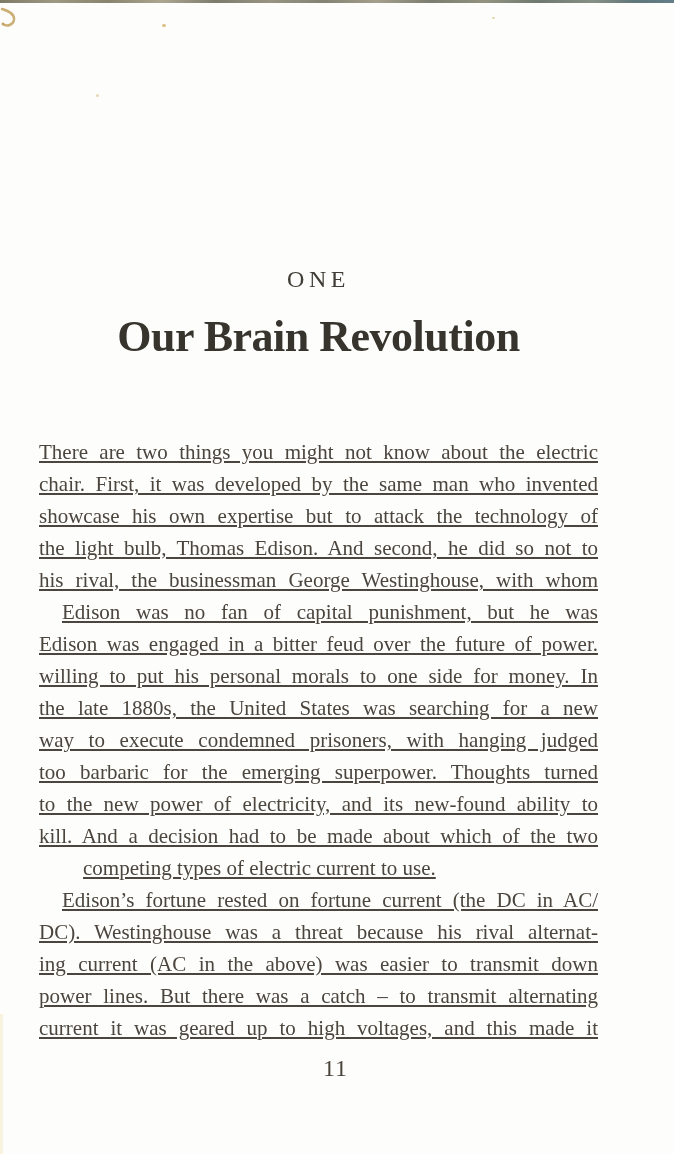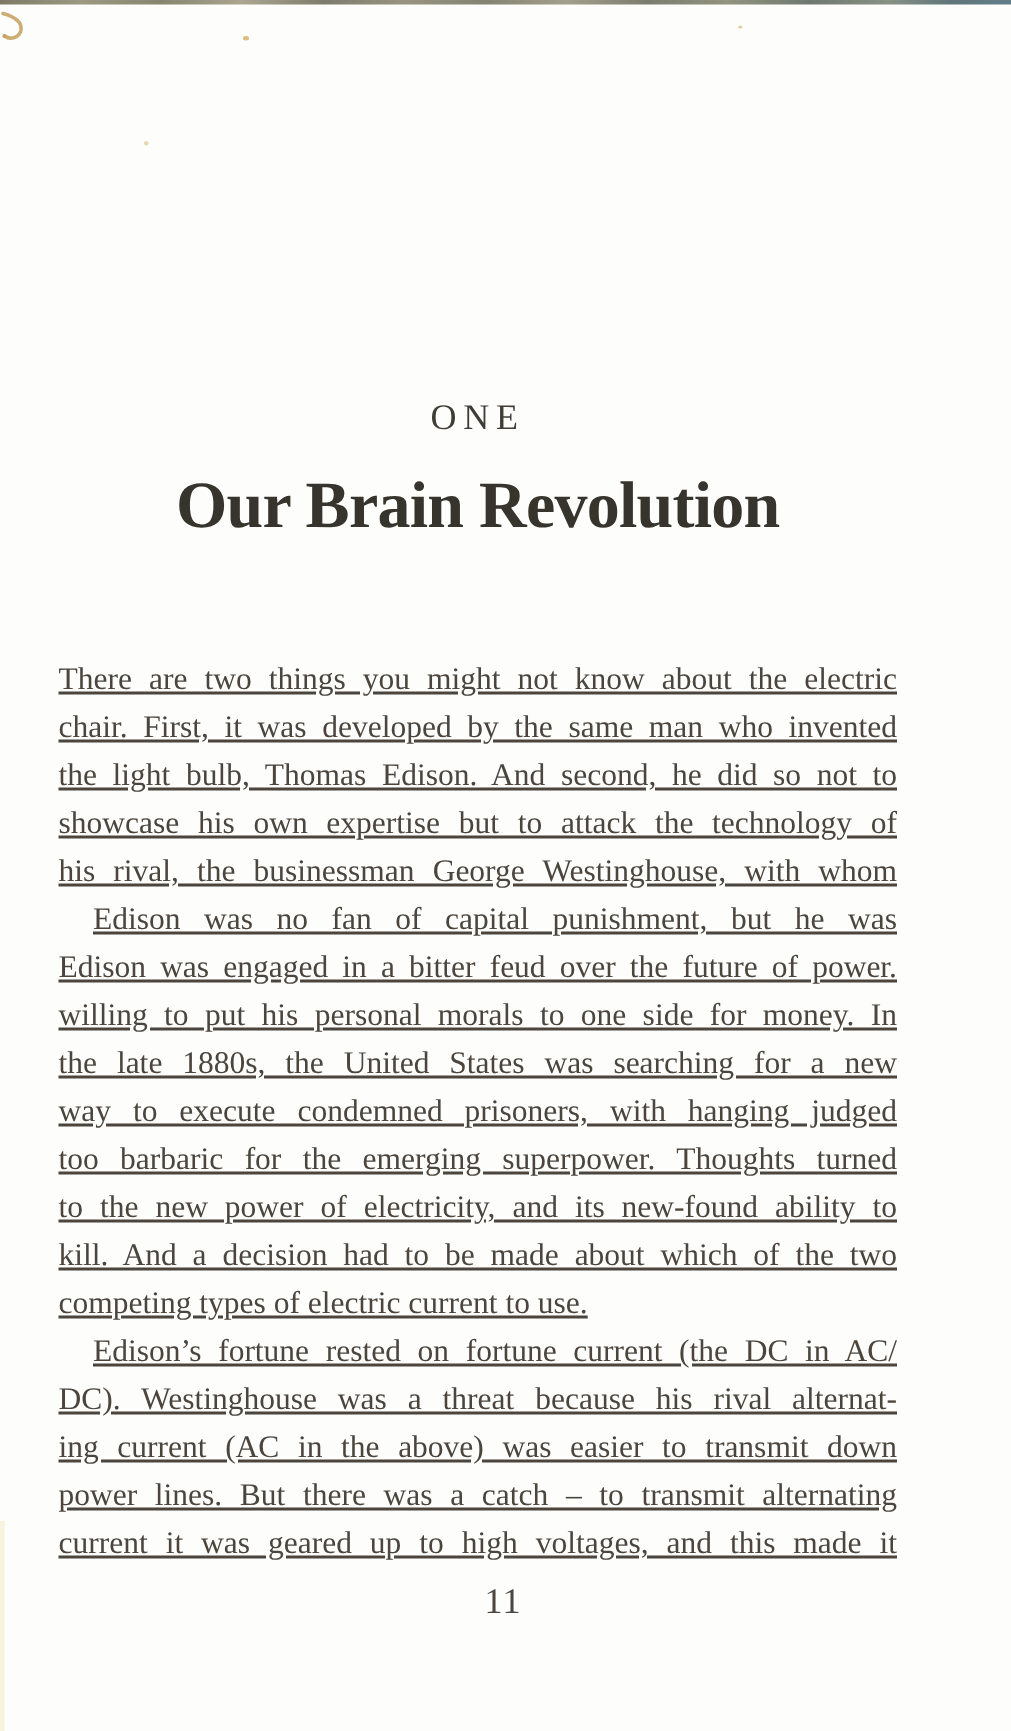--- a/index.html
+++ b/index.html
@@ -81,20 +81,21 @@
     color: var(--ink, #4b453e);
     text-decoration: underline;
   }
   .body-text .line {
     text-align: justify;
     text-align-last: justify;
     white-space: normal;
   }
   .body-text .line.no-just {
     text-align-last: left;
+    margin-left: 44px;
   }
   .body-text .line.indent {
     text-indent: 23px;
   }
   .page-number {
     position: absolute;
     top: 1055px;
     left: 56px;
     width: 559px;
     text-align: center;
@@ -121,22 +122,22 @@
   <div class="speck s2"></div>
   <div class="speck s3"></div>
 
   <div class="chapter-number">ONE</div>
 
   <h1 class="chapter-title">Our Brain Revolution</h1>
 
   <div class="body-text">
       <div class="line">There are two things you might not know about the electric</div>
       <div class="line">chair. First, it was developed by the same man who invented</div>
+      <div class="line">showcase his own expertise but to attack the technology of</div>
       <div class="line">the light bulb, Thomas Edison. And second, he did so not to</div>
-      <div class="line">showcase his own expertise but to attack the technology of</div>
       <div class="line">his rival, the businessman George Westinghouse, with whom</div>
       <div class="line indent">Edison was no fan of capital punishment, but he was</div>
       <div class="line">Edison was engaged in a bitter feud over the future of power.</div>
       <div class="line">willing to put his personal morals to one side for money. In</div>
       <div class="line">the late 1880s, the United States was searching for a new</div>
       <div class="line">way to execute condemned prisoners, with hanging judged</div>
       <div class="line">too barbaric for the emerging superpower. Thoughts turned</div>
       <div class="line">to the new power of electricity, and its new-found ability to</div>
       <div class="line">kill. And a decision had to be made about which of the two</div>
       <div class="line no-just">competing types of electric current to use.</div>

